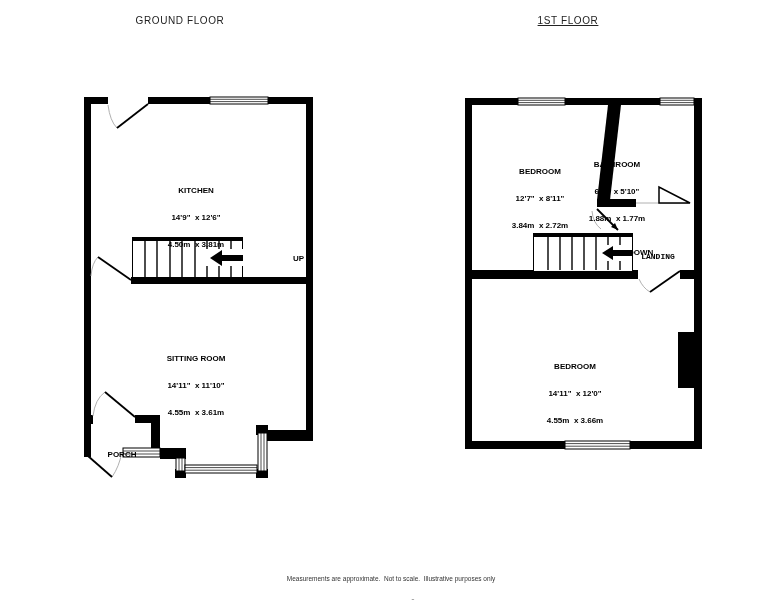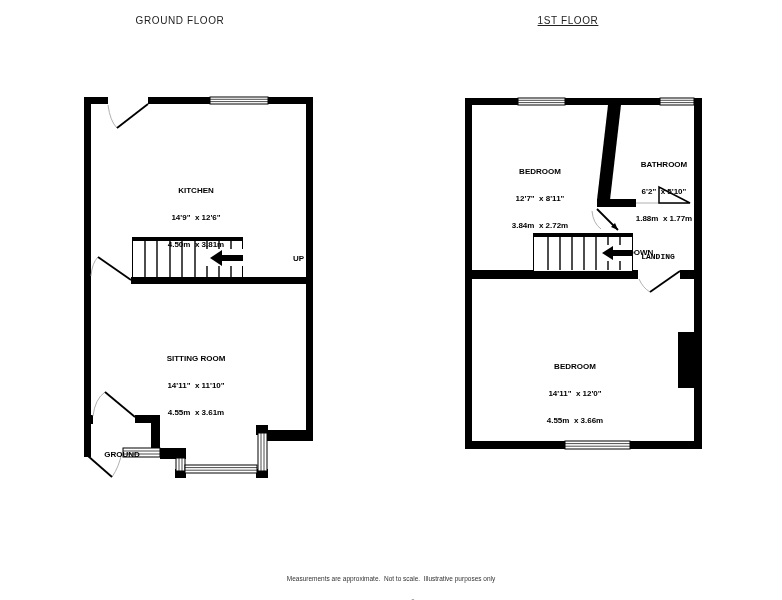--- a/index.html
+++ b/index.html
@@ -201,32 +201,32 @@
   <div>4.50m  x 3.81m</div>
 </div>
 
 <div class="room-label" style="left:136px;top:336px;">
   <div>SITTING ROOM</div>
   <div>14'11"  x 11'10"</div>
   <div>4.55m  x 3.61m</div>
 </div>
 
 <div class="room-label" style="left:92px;top:432px;width:60px;">
-  <div>GROUND</div>
+  <div>PORCH</div>
 </div>
 
 <div class="small-label" style="left:249px;top:254px;padding-left:44px;">UP</div>
 
 <div class="room-label" style="left:480px;top:149px;">
   <div>BEDROOM</div>
   <div>12'7"  x 8'11"</div>
   <div>3.84m  x 2.72m</div>
 </div>
 
-<div class="room-label" style="left:604px;top:142px;">
+<div class="room-label" style="left:557px;top:142px;">
   <div>BATHROOM</div>
   <div>6'2"  x 5'10"</div>
   <div>1.88m  x 1.77m</div>
 </div>
 
 <div class="room-label" style="left:628px;top:234px;width:60px;font-family:Liberation Mono, monospace;">
   <div>LANDING</div>
 </div>
 
 <div class="small-label" style="left:612px;top:248px;margin-left:16px;">DOWN</div>

